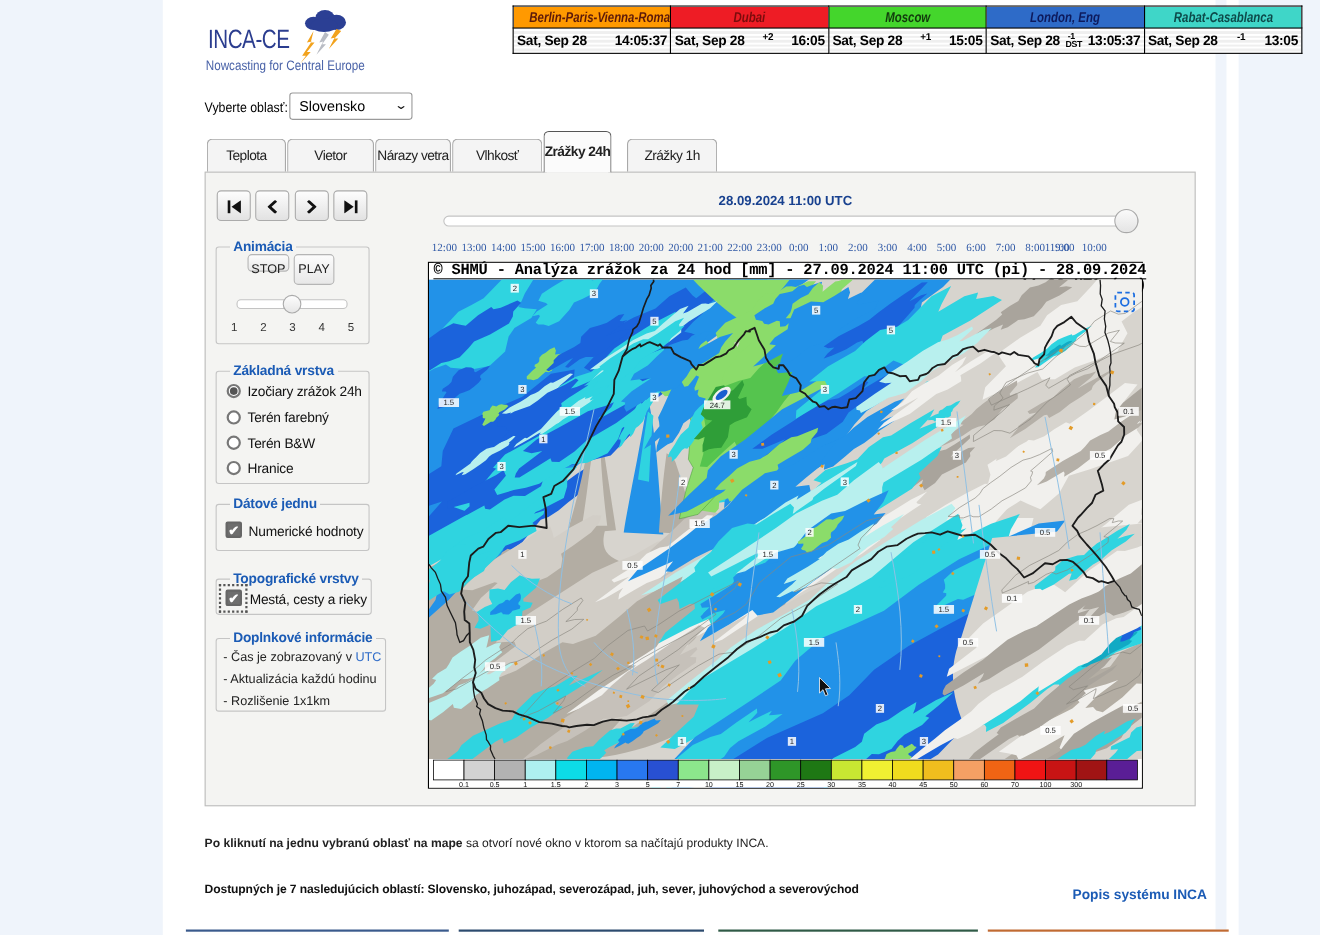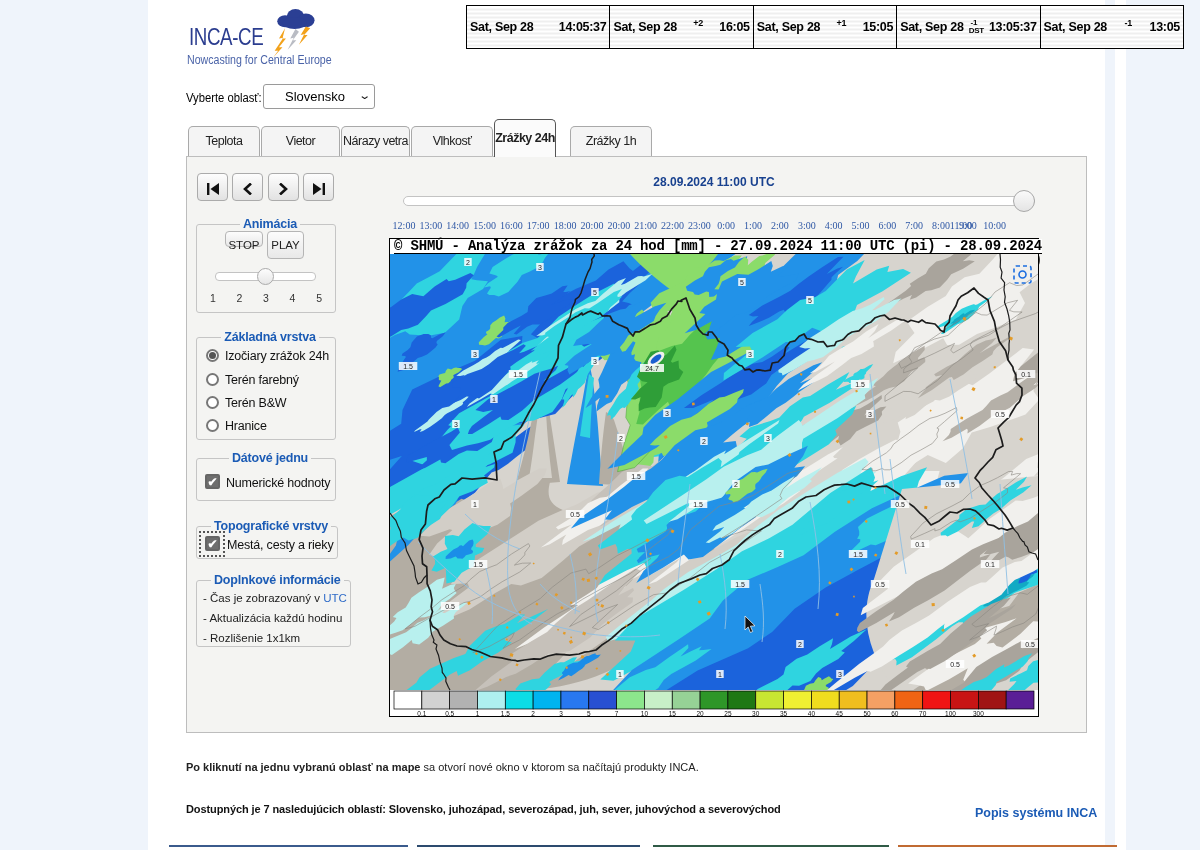--- a/index.html
+++ b/index.html
@@ -15,30 +15,30 @@
 #clock { left:466px; top:5px; width:718px; height:44px; border:1px solid #000; border-collapse:collapse; table-layout:fixed; }
 #clock td { border:1px solid #000; font-size:13px; overflow:hidden; white-space:nowrap; }
 #clock tr.hd td { height:20px; font-style:italic; font-weight:bold; text-align:center; font-size:13px; }
 #clock tr.hd td div { transform:scaleX(0.80); transform-origin:center; white-space:nowrap; }
 #clock tr.bd td { height:22px; font-weight:bold; color:#000; font-size:12.5px; letter-spacing:-0.3px;
   background:repeating-linear-gradient(180deg,#ffffff 0 2px,#efefef 2px 4px); padding:0 3px; }
 .cellrow { display:flex; justify-content:space-between; align-items:center; height:100%; }
 .sup { font-size:9px; font-weight:bold; position:relative; top:-4px; }
 
 #sel-label { left:186px; top:91px; font-size:12.5px; color:#000; transform:scaleX(0.9); transform-origin:left top; }
-#sel-box { left:263px; top:84px; width:112px; height:25px; background:#fff; border:1px solid #9a9a9a; border-radius:3px; font-size:13px; color:#000; padding:4px 21px; }
+#sel-box { left:263px; top:84px; width:112px; height:25px; background:#fff; border:1px solid #9a9a9a; border-radius:3px; font-size:13px; color:#000; padding:4px 8px; }
 #sel-arr { left:360px; top:89px; font-size:11px; color:#111; transform:scaleX(1.4); }
 
 .tab { top:126px; height:31px; background:#f4f4f4; border:1px solid #a9a9a9; border-bottom:none; border-radius:5px 5px 0 0; text-align:center; font-size:12.5px; letter-spacing:-0.5px; color:#222; line-height:29px; white-space:nowrap; }
 .tab.active { top:119px; height:38px; background:#fbfbfb; border:1px solid #555; border-bottom:none; font-weight:bold; line-height:36px; z-index:5; }
 #panel { left:186px; top:156px; width:901px; height:577px; background:#f4f4f2; border:1px solid #bdbdbd; }
 
 .navbtn { top:173px; width:31px; height:28px; background:linear-gradient(180deg,#fdfdfd,#e2e2e2); border:1px solid #ababab; border-radius:4px; text-align:center; color:#111; padding-top:7px; }
 
-fieldset.fs { position:absolute; left:196px; width:140px; border:1px solid #c5c5c5; border-radius:3px; background:transparent; padding:4px 8px;text-align:center; }
+fieldset.fs { position:absolute; left:196px; width:140px; border:1px solid #c5c5c5; border-radius:3px; background:transparent; padding:4px 8px; }
 fieldset.fs legend { color:#1b5bb5; font-weight:bold; font-size:12.5px; letter-spacing:-0.2px; padding:0 3px; margin-left:4px; white-space:nowrap; }
 
 .btn2 { background:linear-gradient(180deg,#fcfcfc,#e8e8e8); border:1px solid #b5b5b5; border-radius:4px; font-size:11.5px; color:#222; text-align:center; }
 .radio { width:13px; height:13px; border:2px solid #777; border-radius:50%; background:#fff; }
 .radio.on::after { content:""; display:block; width:7px; height:7px; margin:1px; background:#555; border-radius:50%; }
 .check { width:15px; height:15px; border:2px solid #666; border-radius:2px; background:#6e6e6e; color:#fff; font-size:12px; line-height:12px; text-align:center; font-weight:bold; }
 .lbl { font-size:12.5px; letter-spacing:-0.2px; color:#111; white-space:nowrap; }
 
 #maptime { left:389px; top:175px; width:650px; text-align:center; color:#18418f; font-weight:bold; font-size:12px; }
 #slider { left:403px; top:196px; width:632px; height:10px; background:#fff; border:1px solid #c3c3c3; border-radius:5px; }
@@ -67,20 +67,37 @@
     <ellipse cx="46" cy="17" rx="10" ry="8"></ellipse>
     <ellipse cx="33" cy="20" rx="14" ry="7"></ellipse>
   </g>
   <path d="M22 26 L15 38 L20 37 L10 52 L14 52 L8 60 L19 48 L15 48 L23 38 L19 38 Z" fill="#f2a21c"></path>
   <path d="M34 27 L28 38 L32 37 L25 51 L35 40 L31 40 L38 30 Z" fill="#b9bcc4"></path>
   <path d="M46 24 L40 34 L44 33 L38 45 L48 34 L44 34 L51 26 Z" fill="#f2a21c"></path>
 </svg>
 
 <table class="abs" id="clock" cellspacing="0">
  <tbody>
+      <tr class="hd">
+  <td style="background:#ff9900;color:#5c1a0a">
+          <div>Berlin-Paris-Vienna-Roma</div>
+        </td>
+  <td style="background:#ee1c25;color:#7a0c0c">
+          <div>Dubai</div>
+        </td>
+  <td style="background:#44d62c;color:#123a0d">
+          <div>Moscow</div>
+        </td>
+  <td style="background:#2e6bc8;color:#0d1a5c">
+          <div>London, Eng</div>
+        </td>
+  <td style="background:#3fd6c8;color:#0d4a4a">
+          <div>Rabat-Casablanca</div>
+        </td>
+ </tr>
  <tr class="bd">
   <td>
           <div class="cellrow">
             <span>Sat, Sep 28</span>
             <span>14:05:37</span>
           </div>
         </td>
   <td>
           <div class="cellrow">
             <span>Sat, Sep 28</span>

